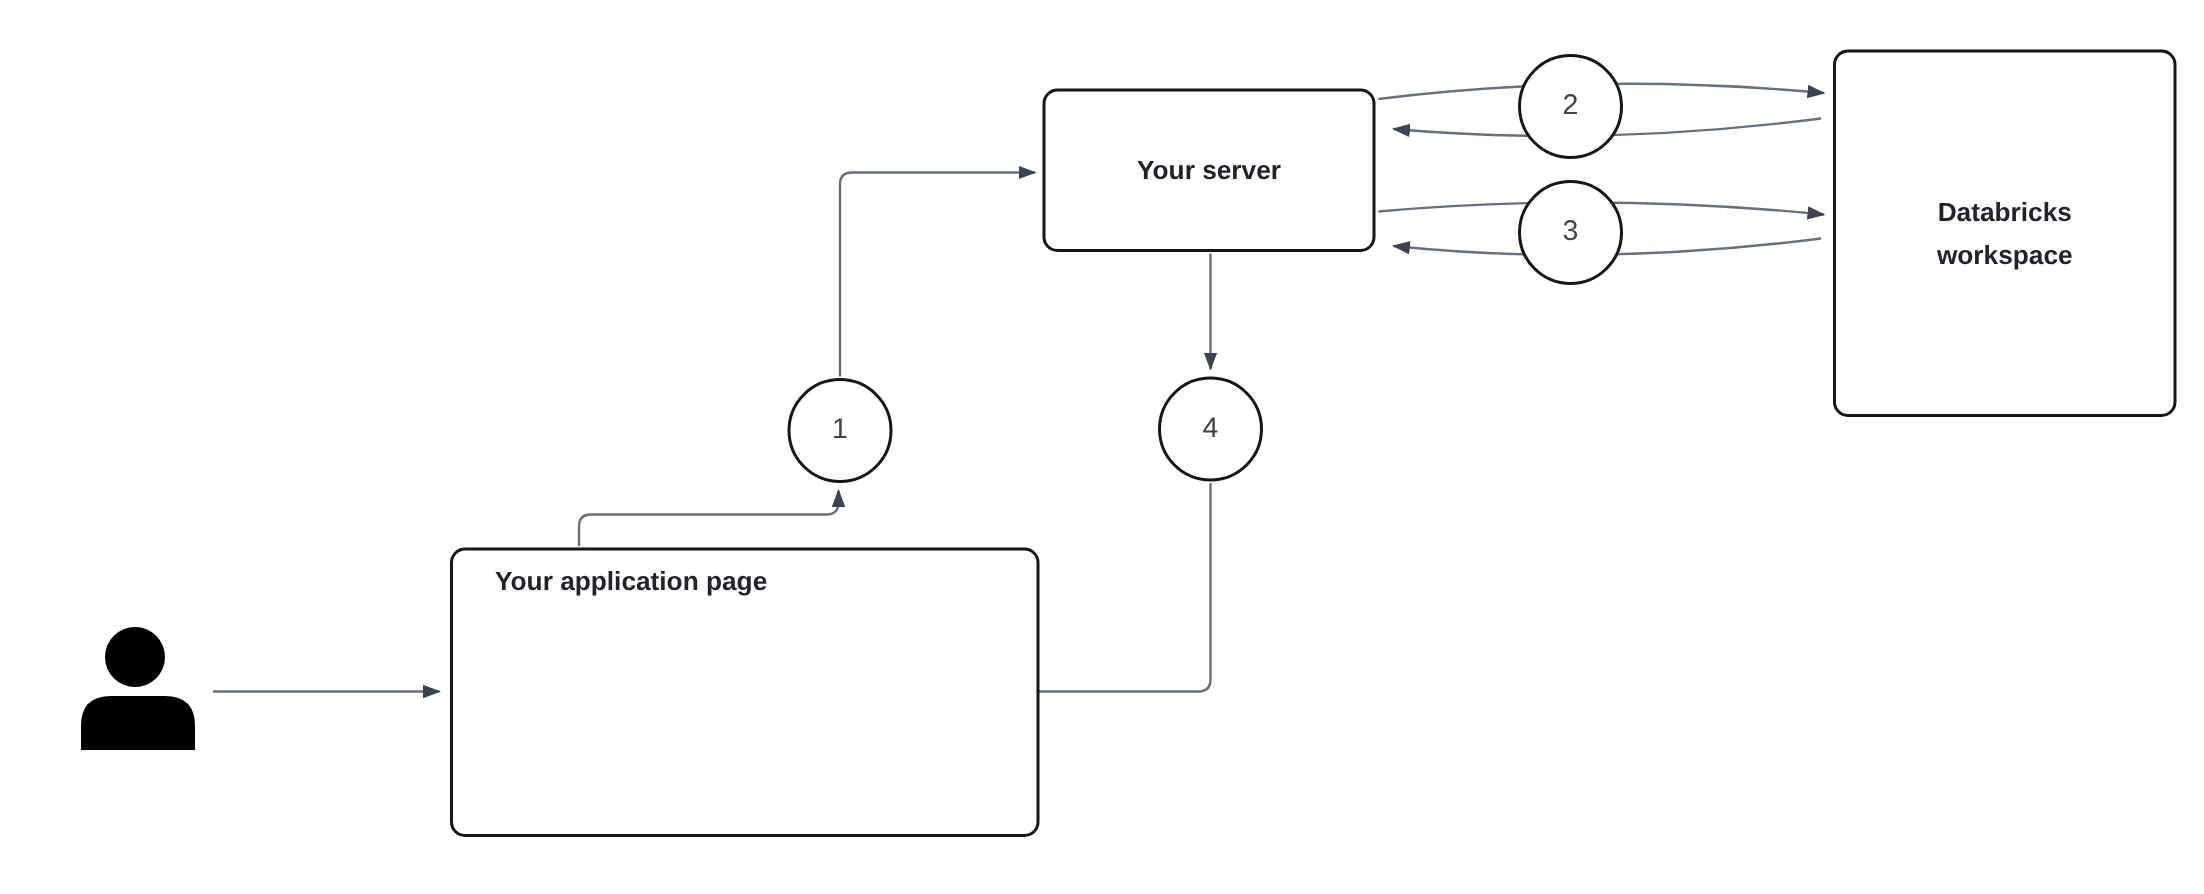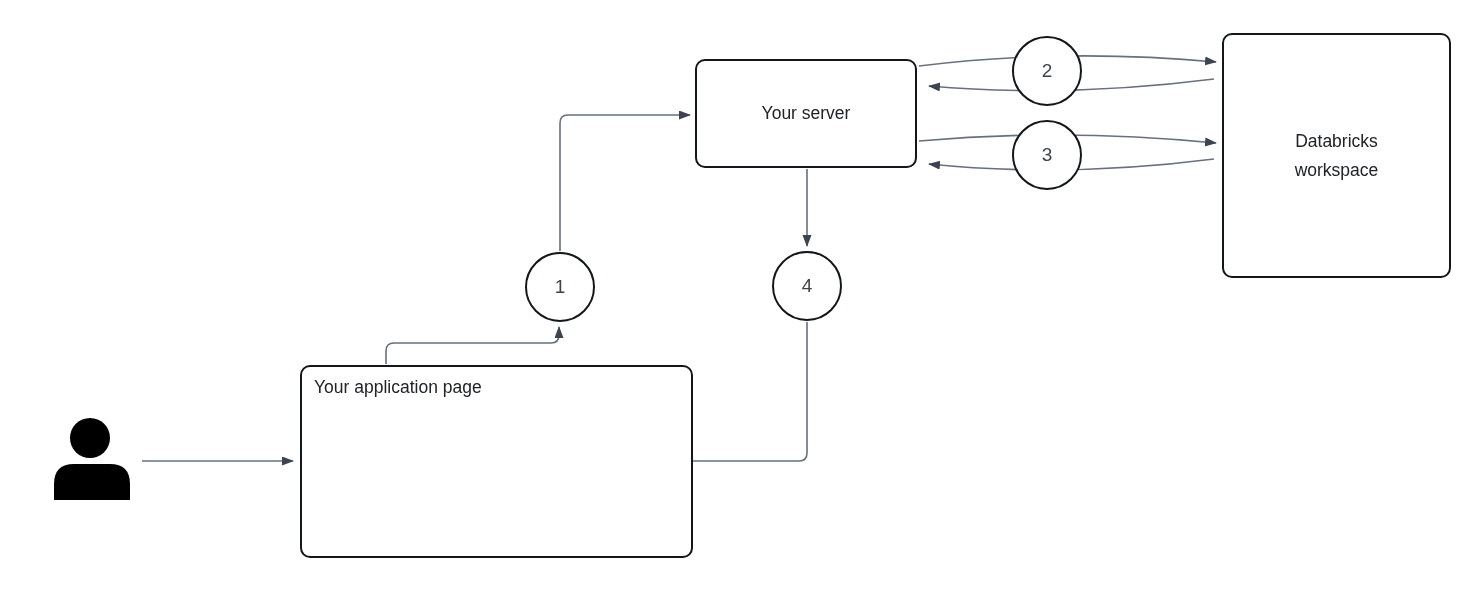--- a/index.html
+++ b/index.html
@@ -23,29 +23,30 @@
   svg.wires{position:absolute;left:0;top:0;width:1469px;height:596px;}
   .connector{fill:none;stroke:var(--connector);stroke-width:1.6px;}
   .arrowhead-fill{fill:var(--arrowhead);}
   .person{fill:var(--icon);}
 
   .box{
     position:absolute;
     background:var(--background);
     border:2.5px solid var(--box-border);
     border-radius:10px;
+    font-weight:bold;
   }
   .box.centered{
     display:flex;align-items:center;justify-content:center;
     text-align:center;
     font-size:17.5px;
     line-height:29px;
   }
   .box.app-box{
-    padding:7px 12px;
+    padding:7px 28px;
     font-size:17.5px;
     line-height:26px;
   }
   .server-box{left:695px;top:59px;width:222px;height:109px;}
   .databricks-box{left:1222px;top:33px;width:229px;height:245px;flex-direction:column;}
   .app-box{left:300px;top:365px;width:393px;height:193px;}
   .dashboard-box{left:387px;top:406px;width:221px;height:111px;}
 
   .step-circle{
     position:absolute;

